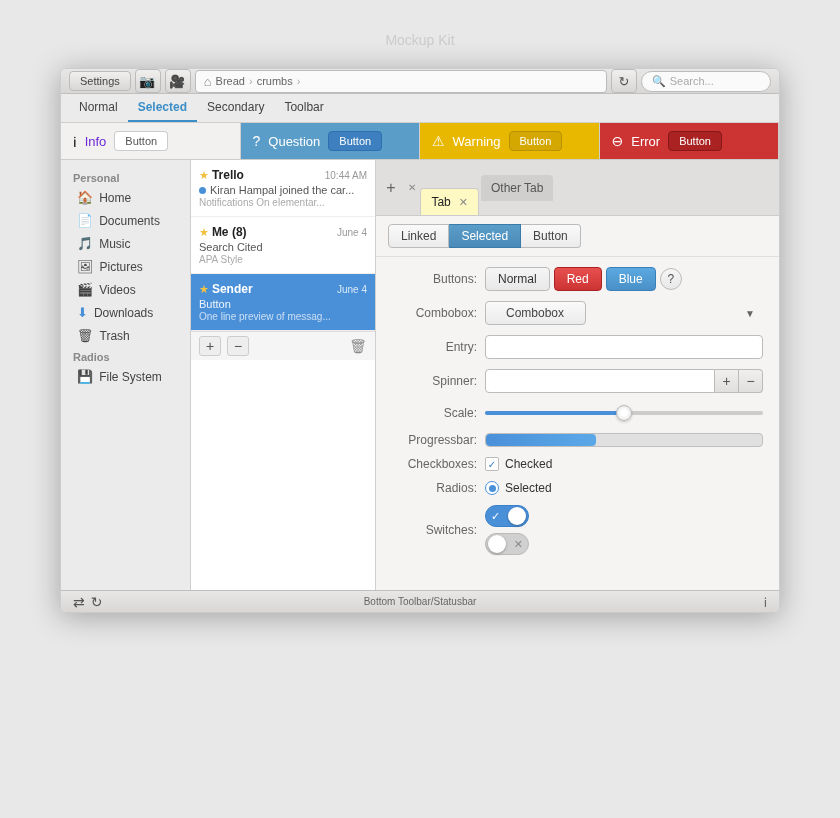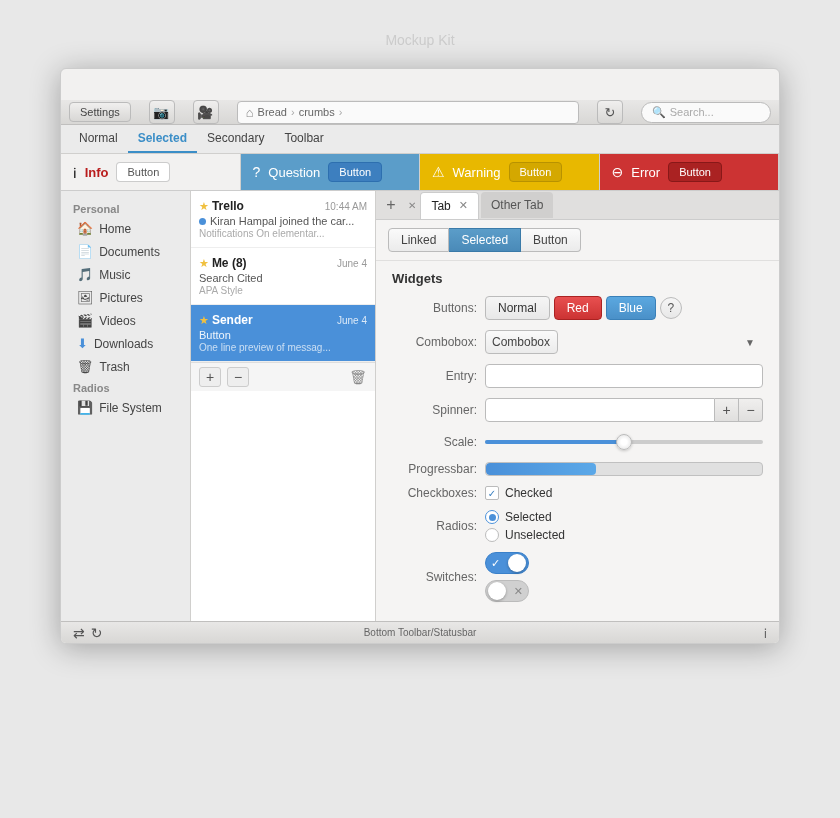--- a/index.html
+++ b/index.html
@@ -43,23 +43,22 @@
       overflow: hidden;
       border: 1px solid #ccc;
     }
 
     
     .titlebar {
       background: linear-gradient(to bottom, #e8e7e6, #d8d7d5);
       padding: 0 8px;
       display: flex;
       align-items: center;
-      gap: 18px;
+      gap: 4px;
       border-bottom: 1px solid #c0bfbe;
-      margin-top: 31px;
     }
     .titlebar-btn {
       background: linear-gradient(to bottom, #f0efee, #d8d7d5);
       border: 1px solid #bbb;
       border-radius: 4px;
       padding: 3px 10px;
       font-size: 11px;
       color: #444;
       cursor: pointer;
     }
@@ -153,21 +152,21 @@
     }
     .info-segment.blue { background: #5b9dc9; }
     .info-segment.yellow { background: #e8b800; }
     .info-segment.red { background: #cc3333; }
     .info-segment.default { background: #f2f1f0; }
     .info-icon { font-size: 14px; }
     .info-label { font-size: 13px; font-weight: 500; }
     .info-segment.blue .info-label { color: #fff; }
     .info-segment.yellow .info-label { color: #fff; }
     .info-segment.red .info-label { color: #fff; }
-    .info-segment.default .info-label { color: #b91c1c; font-weight: bold; }
+    .info-segment.default .info-label { color: #6d28d9; }
     .info-btn {
       border-radius: 4px;
       padding: 3px 10px;
       font-size: 11px;
       cursor: pointer;
       border: 1px solid rgba(0,0,0,0.2);
     }
     .info-btn.white {
       background: #fff;
       color: #555;
@@ -314,24 +313,25 @@
       padding: 6px 10px;
       font-size: 12px;
       cursor: pointer;
       gap: 6px;
       border-radius: 4px 4px 0 0;
       background: #d0cfce;
       margin-right: 2px;
       color: #555;
     }
     .tab.active {
-      background: #ffffff;
+      background: #fef9c3;
       color: #222;
       border: 1px solid #ccc;
       border-bottom: none;
+      margin-top: 28px;
     }
     .tab-close {
       font-size: 11px;
       color: #888;
       cursor: pointer;
       margin-left: 2px;
     }
 
     
     .linked-bar {
@@ -429,21 +429,21 @@
       font-size: 12px;
       color: #555;
       cursor: pointer;
     }
     
     .combo-select {
       flex: 1;
       background: linear-gradient(to bottom, #fafafa, #ebebeb);
       border: 1px solid #bbb;
       border-radius: 4px;
-      padding: 4px 6px;
+      padding: 4px 20px;
       font-size: 12px;
       color: #444;
       appearance: none;
       cursor: pointer;
     }
     .combo-wrapper {
       flex: 1;
       position: relative;
     }
     .combo-arrow {
@@ -849,21 +849,20 @@
         </div>
       </div>
 
       <div class="linked-bar">
         <button class="linked-btn">Linked</button>
         <button class="linked-btn selected">Selected</button>
         <button class="linked-btn">Button</button>
       </div>
 
       <div class="widgets-panel">
-        <div class="widgets-title">Widgets</div>
 
         <div class="widget-row">
           <div class="widget-label">Buttons:</div>
           <div class="widget-content">
             <button class="btn-normal">Normal</button>
             <button class="btn-red">Red</button>
             <button class="btn-blue">Blue</button>
             <div class="btn-question">?</div>
           </div>
         </div>
@@ -931,24 +930,20 @@
 
         <div class="widget-row">
           <div class="widget-label">Radios:</div>
           <div class="widget-content">
             <div class="radio-group">
               <div class="radio-item">
                 <div class="radio-circle selected">
                   <div class="radio-dot"></div>
                 </div>
                 <span>Selected</span>
-              </div>
-              <div class="radio-item">
-                <div class="radio-circle"></div>
-                <span>Unselected</span>
               </div>
             </div>
           </div>
         </div>
 
         <div class="widget-row">
           <div class="widget-label">Switches:</div>
           <div class="widget-content">
             <div class="switch-group">
               <div class="switch-on">

